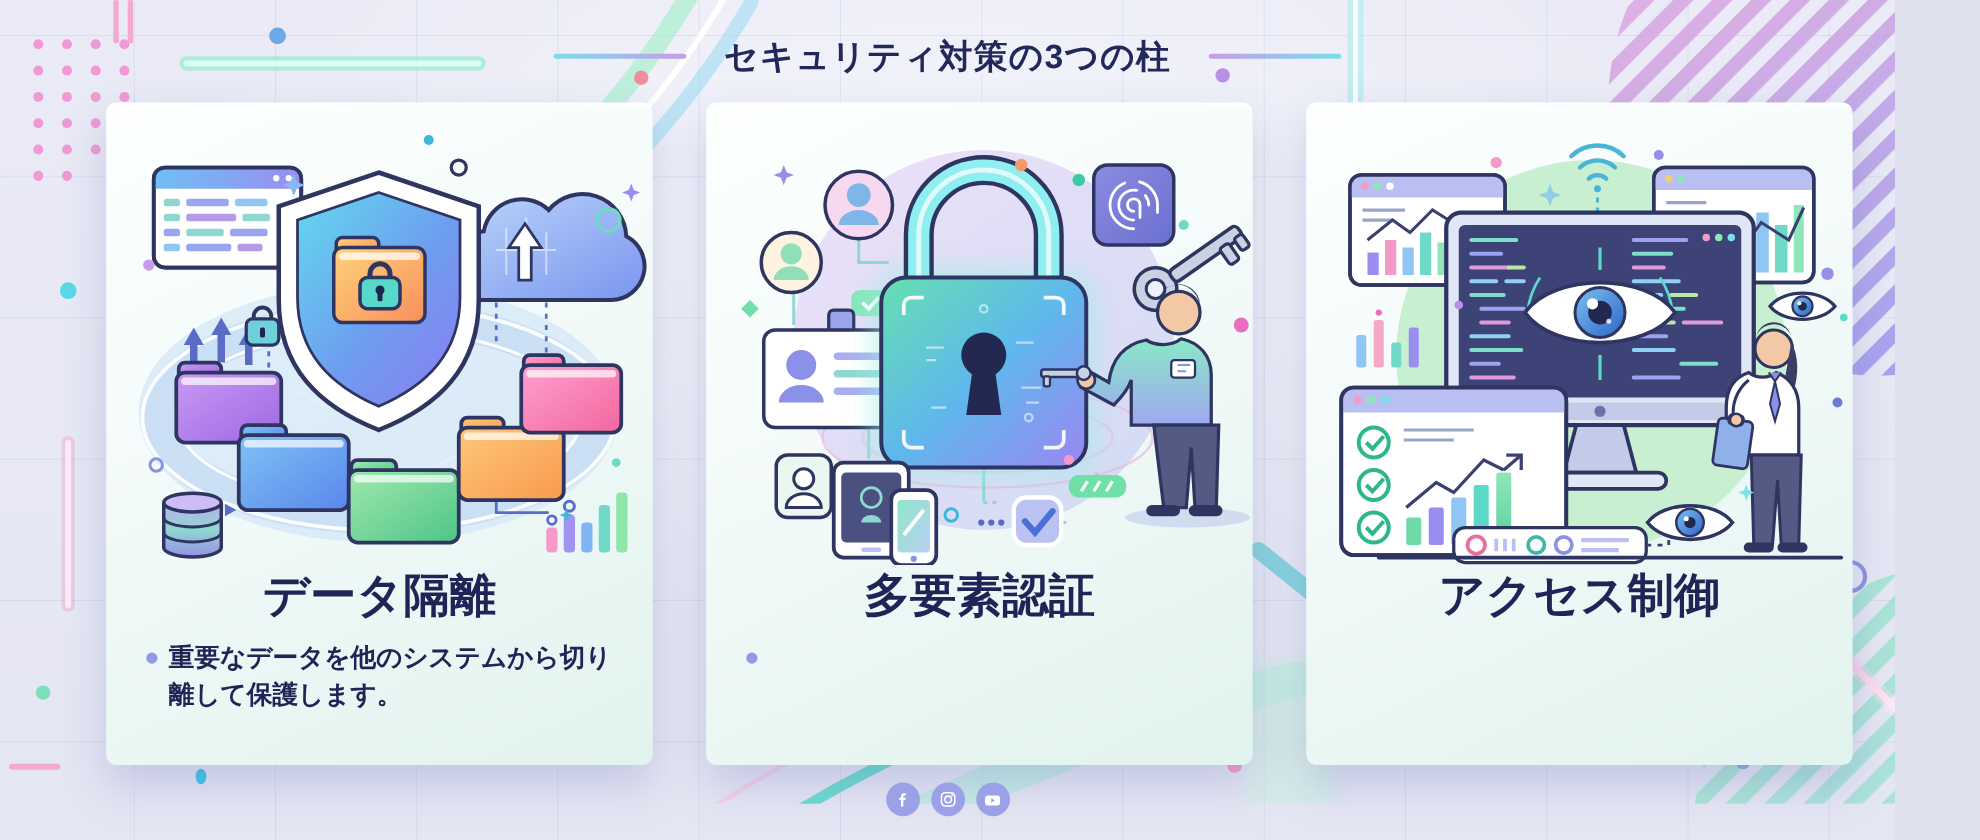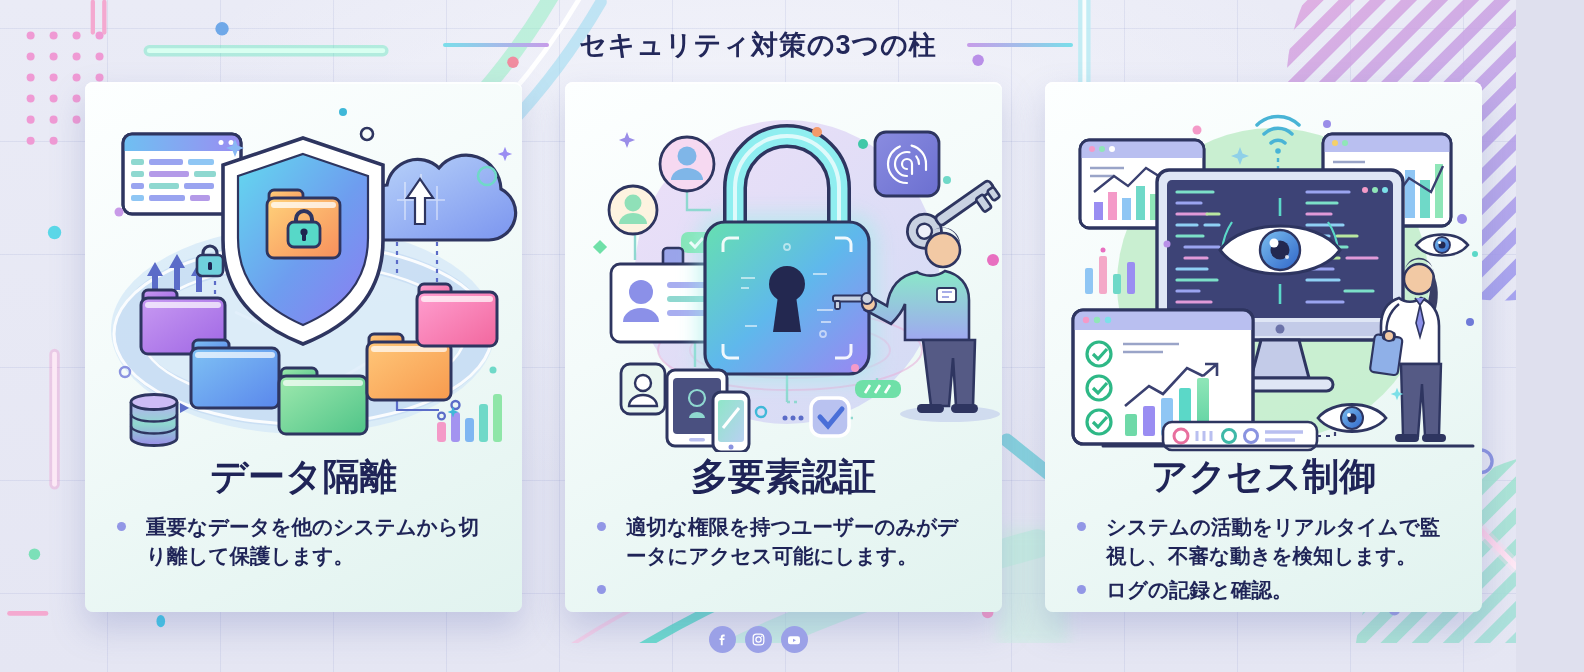--- a/index.html
+++ b/index.html
@@ -17,21 +17,21 @@
   .divider.left{background:linear-gradient(90deg,#7adeea,#c79ce9);}
   .divider.right{background:linear-gradient(90deg,#c79ce9,#7adeea);}
   .page-title{font-size:27px;font-weight:bold;color:#23285a;letter-spacing:1px;}
   .cards{position:absolute;top:82px;left:85px;display:flex;gap:43px;z-index:2;}
   .card{width:437px;height:530px;border-radius:8px;position:relative;overflow:hidden;
     background:linear-gradient(155deg,#fdffff 0%,#f4fbfa 40%,#e1f3ef 100%);
     box-shadow:0 16px 34px rgba(104,114,178,.28), inset 0 2px 0 rgba(255,255,255,.85);}
   .illus{display:block;width:437px;height:370px;}
   .card-title{text-align:center;font-size:37px;font-weight:bold;color:#1f2457;margin:0 0 10px;}
   .bullets{list-style:none;margin:0;padding:0 24px 0 32px;}
-  .bullets li{display:flex;gap:20px;font-size:20.5px;font-weight:bold;color:#1f2457;line-height:1.42;margin-bottom:5px;}
+  .bullets li{display:flex;gap:9px;font-size:20.5px;font-weight:bold;color:#1f2457;line-height:1.42;margin-bottom:5px;}
   .bullet-dot{flex:0 0 auto;width:9px;height:9px;border-radius:50%;background:#9297e6;margin-top:10px;}
   .footer{position:absolute;left:0;right:0;top:626px;display:flex;justify-content:center;gap:9px;z-index:3;}
   .social{width:27px;height:27px;border-radius:50%;background:#9ba1e7;display:flex;align-items:center;justify-content:center;border:none;padding:0;cursor:pointer;}
   .social svg{display:block;}
 </style>
 </head>
 <body>
 
 <div class="stage">
   <div class="grid-layer"></div>
@@ -509,24 +509,20 @@
         <defs>
             <filter id="c2glow" x="-40%" y="-40%" width="180%" height="180%">
               <feGaussianBlur stdDeviation="10"></feGaussianBlur>
             </filter>
           </defs>
       </svg>
       <div class="card-title">多要素認証</div>
       <ul class="bullets">
         <li>
             <span class="bullet-dot"></span>
-            <span>適切な権限を持つユーザーのみがデータにアクセス可能にします。</span>
-          </li>
-        <li>
-            <span class="bullet-dot"></span>
           </li>
       </ul>
     </div>
 
     <div class="card">
       <svg class="illus" viewBox="0 0 437 370">
         <defs>
           <linearGradient id="c3iris" x1="0" y1="0" x2="1" y2="1">
               <stop offset="0" stop-color="#7cc0f0"></stop>
               <stop offset="1" stop-color="#2f64c8"></stop>
@@ -695,30 +691,20 @@
           <circle cx="152" cy="48" r="4.5" fill="#f49ac8"></circle>
           <circle cx="282" cy="42" r="4" fill="#9a8de8"></circle>
           <circle cx="417" cy="137" r="5" fill="#9a8de8"></circle>
           <circle cx="430" cy="172" r="3" fill="#5bd8c8"></circle>
           <circle cx="425" cy="240" r="4" fill="#6f7ad8"></circle>
           <path transform="translate(352,312) scale(.7)" d="M0 -9 L2.5 -2.5 L9 0 L2.5 2.5 L0 9 L-2.5 2.5 L-9 0 L-2.5 -2.5 Z" fill="#7ce0e8"></path>
           <circle cx="122" cy="162" r="3.5" fill="#b98fe8"></circle>
         </g>
       </svg>
       <div class="card-title">アクセス制御</div>
-      <ul class="bullets">
-        <li>
-            <span class="bullet-dot"></span>
-            <span>システムの活動をリアルタイムで監視し、不審な動きを検知します。</span>
-          </li>
-        <li>
-            <span class="bullet-dot"></span>
-            <span>ログの記録と確認。</span>
-          </li>
-      </ul>
     </div>
   </div>
 
   <div class="footer">
     <button class="social">
       <svg width="15" height="15" viewBox="0 0 24 24">
         <path fill="#ffffff" d="M15.5 4h-2.6c-2.2 0-3.6 1.5-3.6 3.9V10H7.2v2.9h2.1V21h3V12.9h2.6l.4-2.9h-3V8.3c0-.8.4-1.3 1.2-1.3h2z"></path>
       </svg>
     </button>
     <button class="social">

